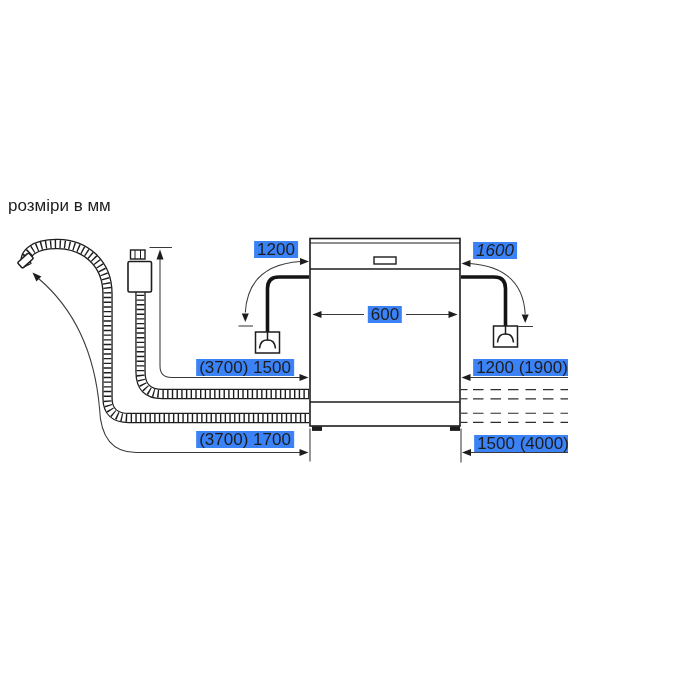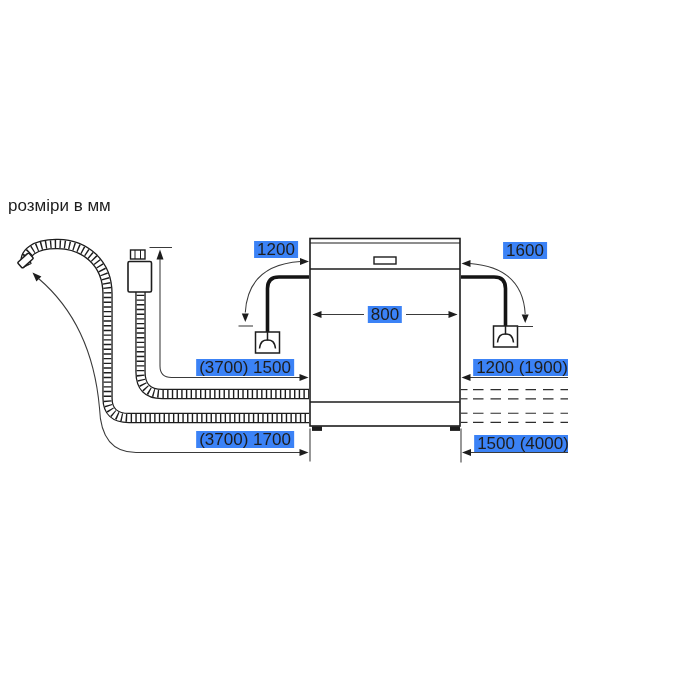--- a/index.html
+++ b/index.html
@@ -122,23 +122,23 @@
       <line x1="461" y1="412.5" x2="461" y2="446.5"></line>
       <line x1="466" y1="436.5" x2="651" y2="436.5"></line>
       <polygon points="462,436.5 471,433 471,440" fill="#1d1d1d" stroke="none"></polygon>
     </g>
   </svg>
 
   <div class="corner-label" style="left:8px;top:180px;">розміри в мм</div>
 
   <div class="dim-label" style="left:276px;top:225px;">1200</div>
 
-  <div class="dim-label" style="left:525px;top:226px;">1600</div>
+  <div class="dim-label" style="left:495px;top:226px;font-style:italic;">1600</div>
 
-  <div class="dim-label" style="left:385px;top:290px;">800</div>
+  <div class="dim-label" style="left:385px;top:290px;">600</div>
 
   <div class="dim-label" style="left:245px;top:343px;">(3700) 1500</div>
 
   <div class="dim-label" style="left:522px;top:343px;">1200 (1900)</div>
 
   <div class="dim-label" style="left:245px;top:415px;">(3700) 1700</div>
 
   <div class="dim-label" style="left:523px;top:419px;">1500 (4000)</div>
 
 

